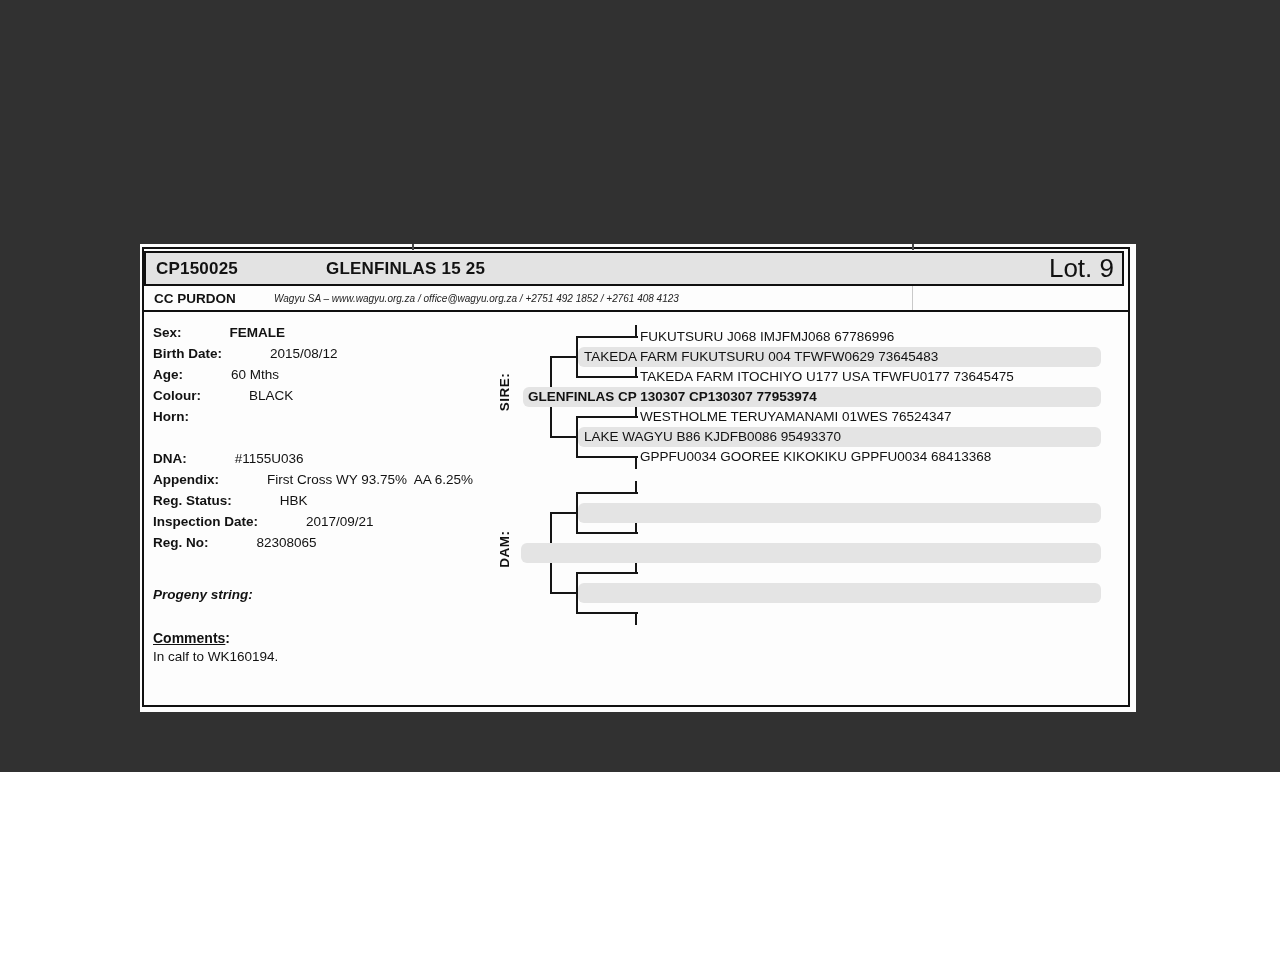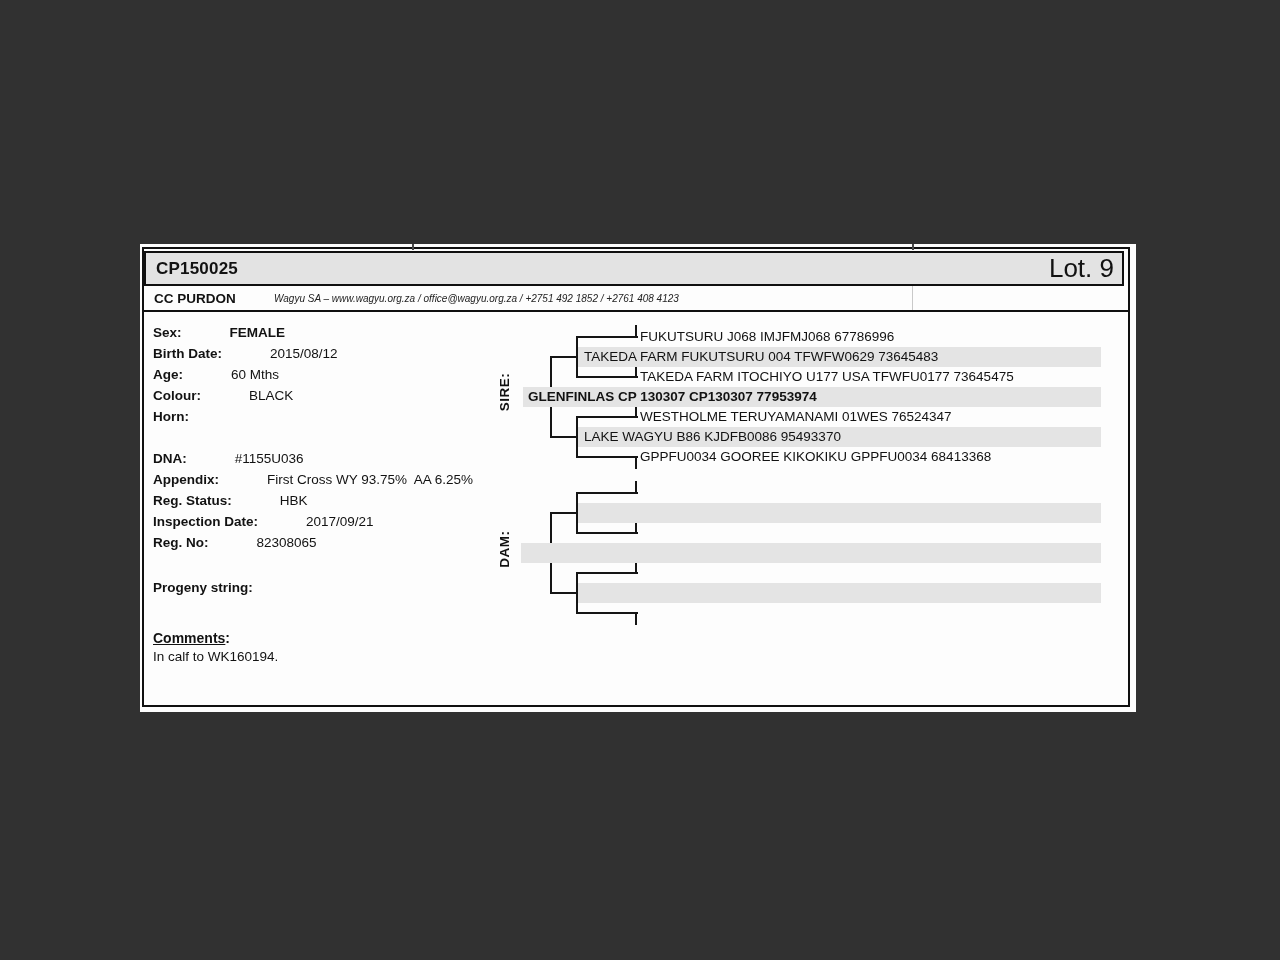--- a/index.html
+++ b/index.html
@@ -1,17 +1,17 @@
 <!DOCTYPE html>
 <html><head>
 <meta charset="utf-8">
 <style>
   html,body{margin:0;padding:0;}
   .stage{
-    position:relative;width:1280px;height:960px;background:#313131;
+    position:relative;width:1280px;height:772px;background:#313131;
     font-family:"Liberation Sans",sans-serif;overflow:hidden;
   }
   .page{
     position:absolute;left:140px;top:244px;width:996px;height:468px;
     background:#fdfdfd;color:#121212;
   }
   .frame{position:absolute;left:2px;top:3px;width:984px;height:456px;border:2px solid #101010;}
   .tick{position:absolute;top:0;width:2px;height:6px;background:#4a4a4a;}
   .header-bar{
     position:absolute;left:4px;top:7px;width:976px;height:31px;
@@ -31,56 +31,57 @@
   .comments-head{position:absolute;left:13px;top:384px;height:20px;line-height:20px;font-size:14px;font-weight:bold;}
   .comments-head .u{text-decoration:underline;}
   .comments-text{position:absolute;left:13px;top:403px;height:20px;line-height:20px;font-size:13.5px;}
   .rot-label{
     position:absolute;left:337px;width:56px;height:26px;line-height:26px;
     text-align:center;font-weight:bold;font-size:13.5px;letter-spacing:.5px;
     transform:rotate(-90deg);
   }
   .hl{position:absolute;height:2px;background:#151515;}
   .vl{position:absolute;width:2px;background:#151515;}
-  .ped-bar{position:absolute;height:20px;background:#e4e4e4;}
+  .ped-bar{position:absolute;height:20px;background:#e4e4e4;border-radius:6px;}
   .ped-bar .bar-text{position:absolute;left:6px;top:0;line-height:20px;font-size:13.5px;white-space:nowrap;}
   .ped-bar .bar-text.bold{font-weight:bold;left:5px;}
   .ped-text{position:absolute;height:18px;line-height:18px;font-size:13.5px;white-space:nowrap;}
 </style>
 </head>
 <body>
 
 <div class="stage">
   <div class="page">
 
     <div class="frame"></div>
     <div class="tick" style="left:272px;"></div>
     <div class="tick" style="left:772px;"></div>
 
     <div class="header-bar">
       <span class="hdr-reg">CP150025</span>
+      <span class="hdr-name">GLENFINLAS 15 25</span>
       <span class="hdr-lot">Lot. 9</span>
     </div>
 
     <span class="breeder-name">CC PURDON</span>
     <span class="breeder-contact">Wagyu SA – www.wagyu.org.za / office@wagyu.org.za / +2751 492 1852 / +2761 408 4123</span>
     <div class="breeder-vline"></div>
     <div class="breeder-rule"></div>
 
     <div class="info-line" style="top:78px;"><b>Sex:</b><span class="val bv">FEMALE</span></div>
     <div class="info-line" style="top:99px;"><b>Birth Date:</b><span class="val">2015/08/12</span></div>
     <div class="info-line" style="top:120px;"><b>Age:</b><span class="val">60 Mths</span></div>
     <div class="info-line" style="top:141px;"><b>Colour:</b><span class="val">BLACK</span></div>
     <div class="info-line" style="top:162px;"><b>Horn:</b><span class="val"></span></div>
     <div class="info-line" style="top:204px;"><b>DNA:</b><span class="val">#1155U036</span></div>
     <div class="info-line" style="top:225px;"><b>Appendix:</b><span class="val">First Cross WY 93.75%&nbsp; AA 6.25%</span></div>
     <div class="info-line" style="top:246px;"><b>Reg. Status:</b><span class="val">HBK</span></div>
     <div class="info-line" style="top:267px;"><b>Inspection Date:</b><span class="val">2017/09/21</span></div>
     <div class="info-line" style="top:288px;"><b>Reg. No:</b><span class="val">82308065</span></div>
-    <div class="info-line" style="top:333px;"><b>Progeny string:</b><span class="val"></span></div>
+    <div class="info-line" style="top:340px;font-style:italic;"><b>Progeny string:</b><span class="val"></span></div>
 
     <div class="comments-head"><span class="u">Comments</span><span>:</span></div>
     <div class="comments-text">In calf to WK160194.</div>
 
     <div class="rot-label" style="top:135px;">SIRE:</div>
     <div class="rot-label" style="top:292px;">DAM:</div>
 
     <div class="vl" style="left:495px;top:81px;height:12px;"></div>
     <div class="hl" style="left:436px;top:92px;width:62px;"></div>
     <div class="vl" style="left:436px;top:92px;height:42px;"></div>

